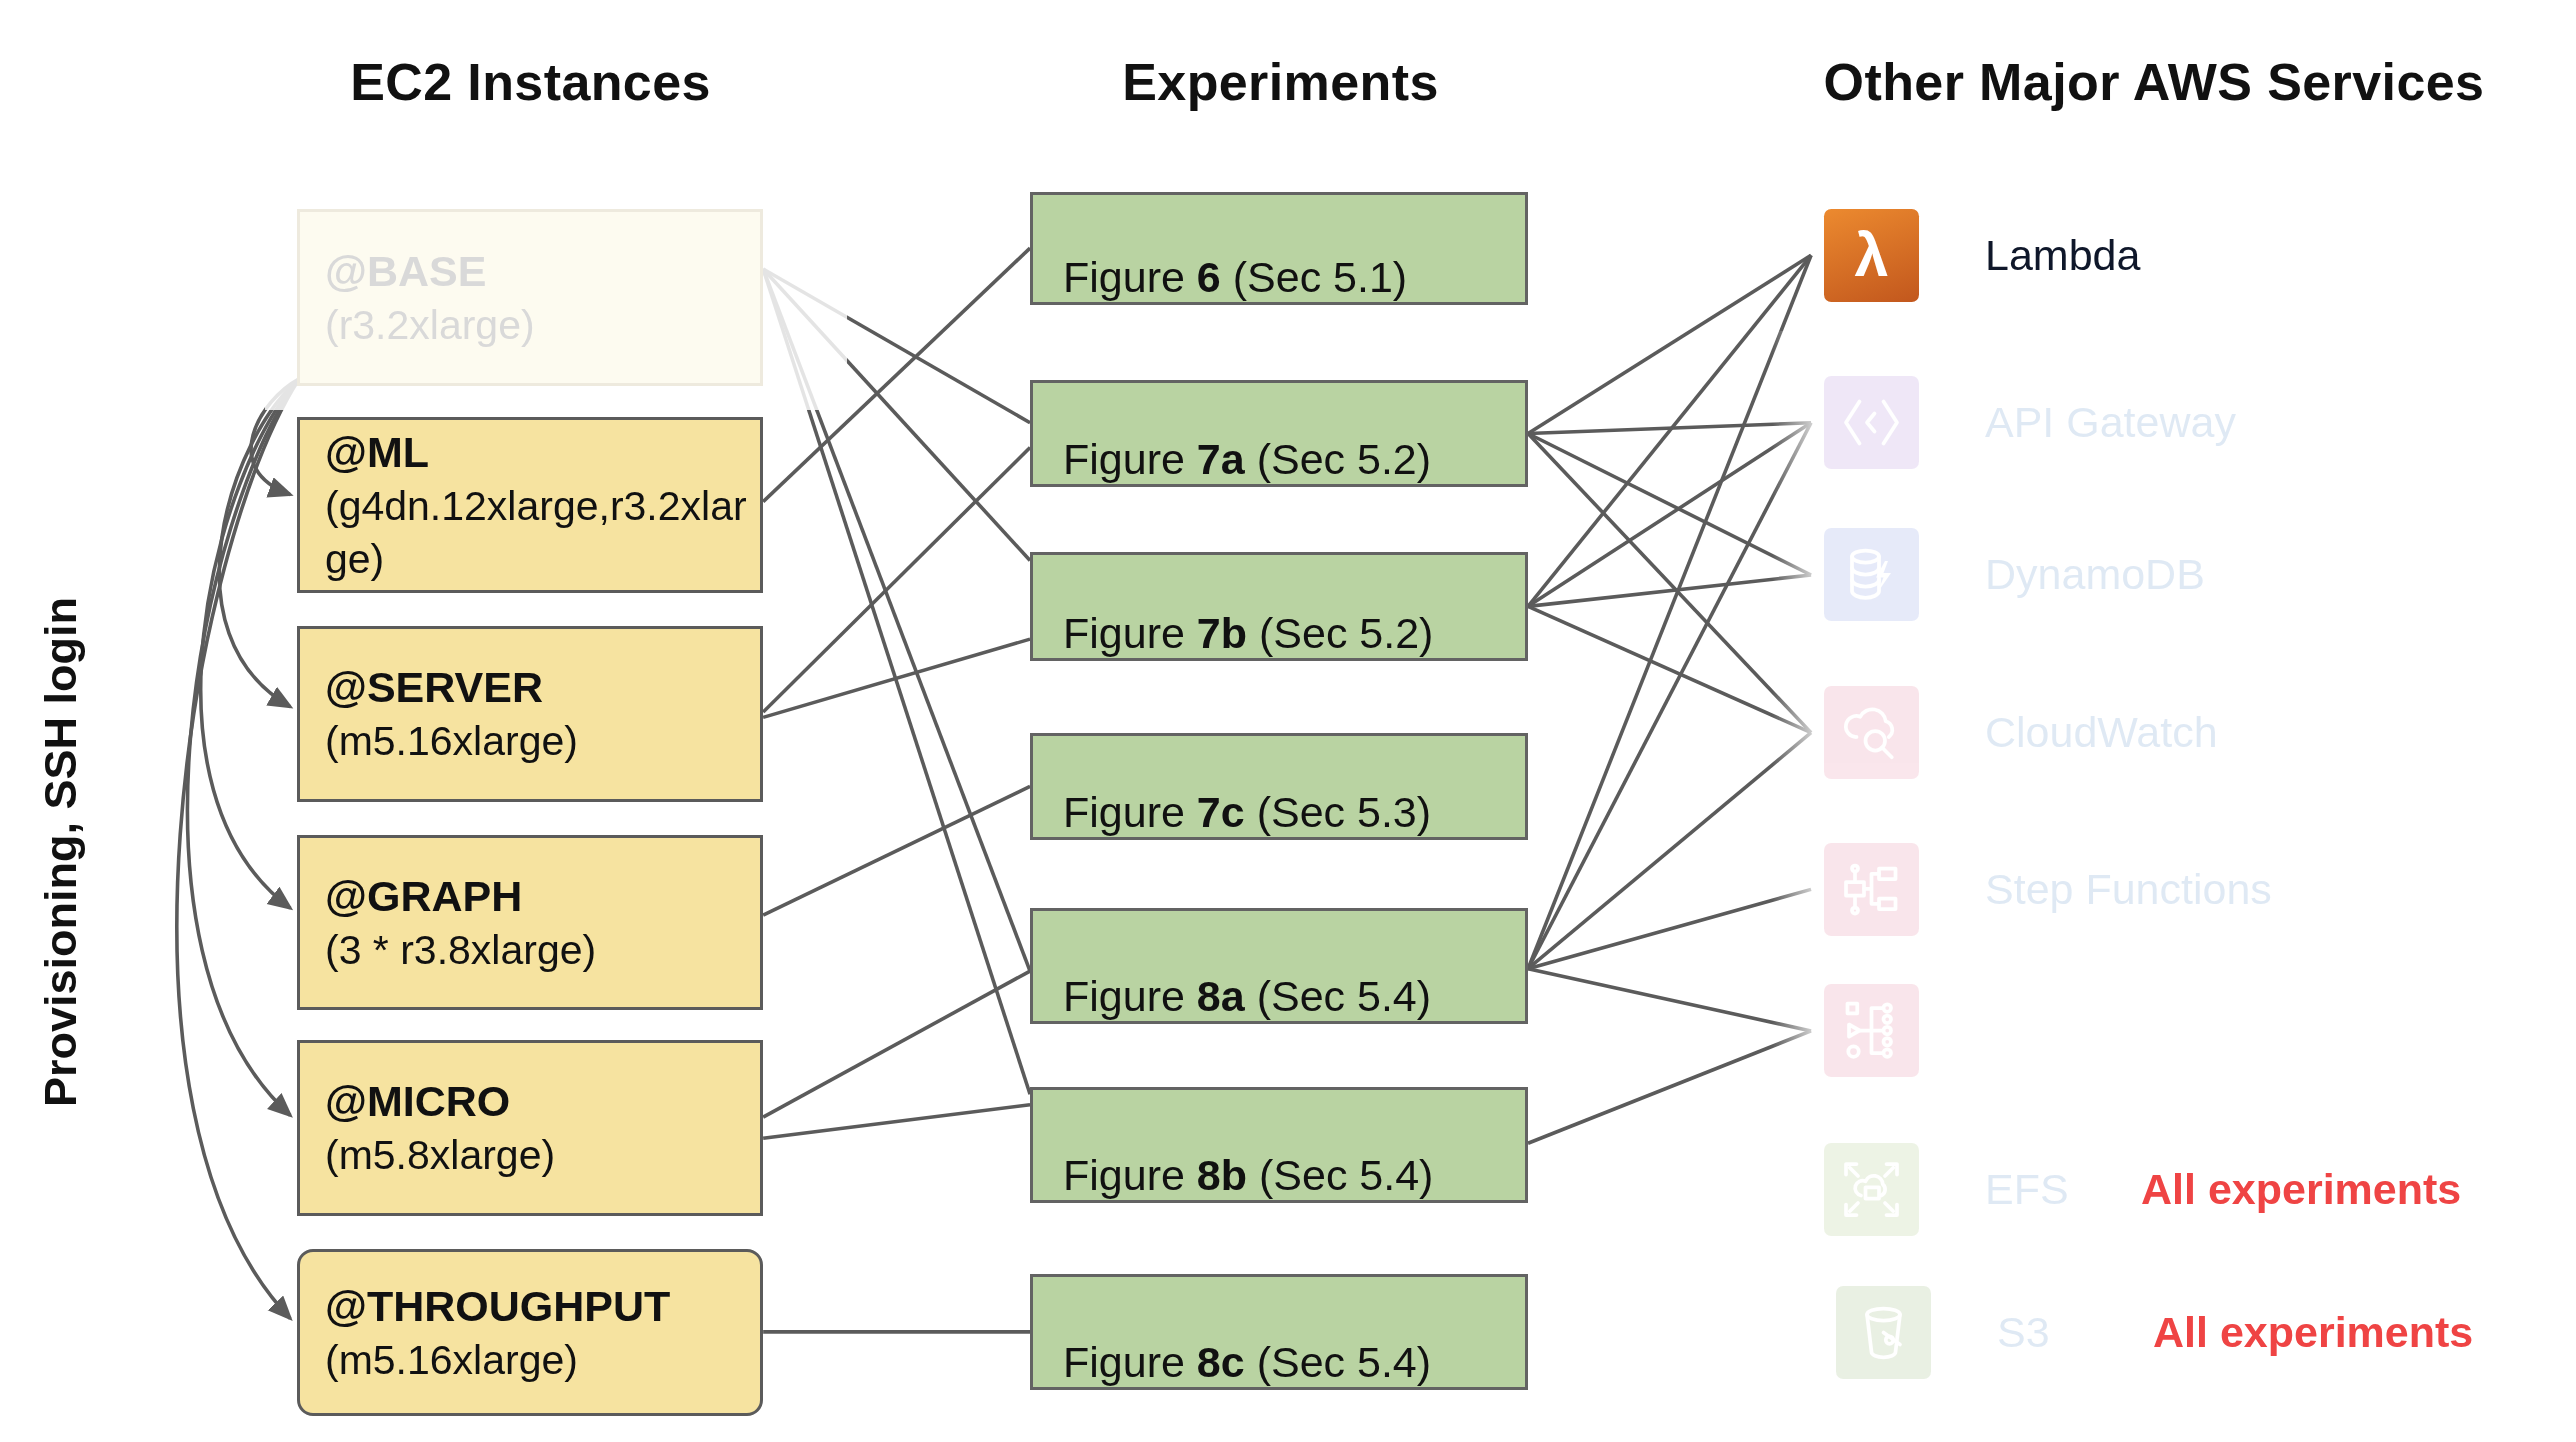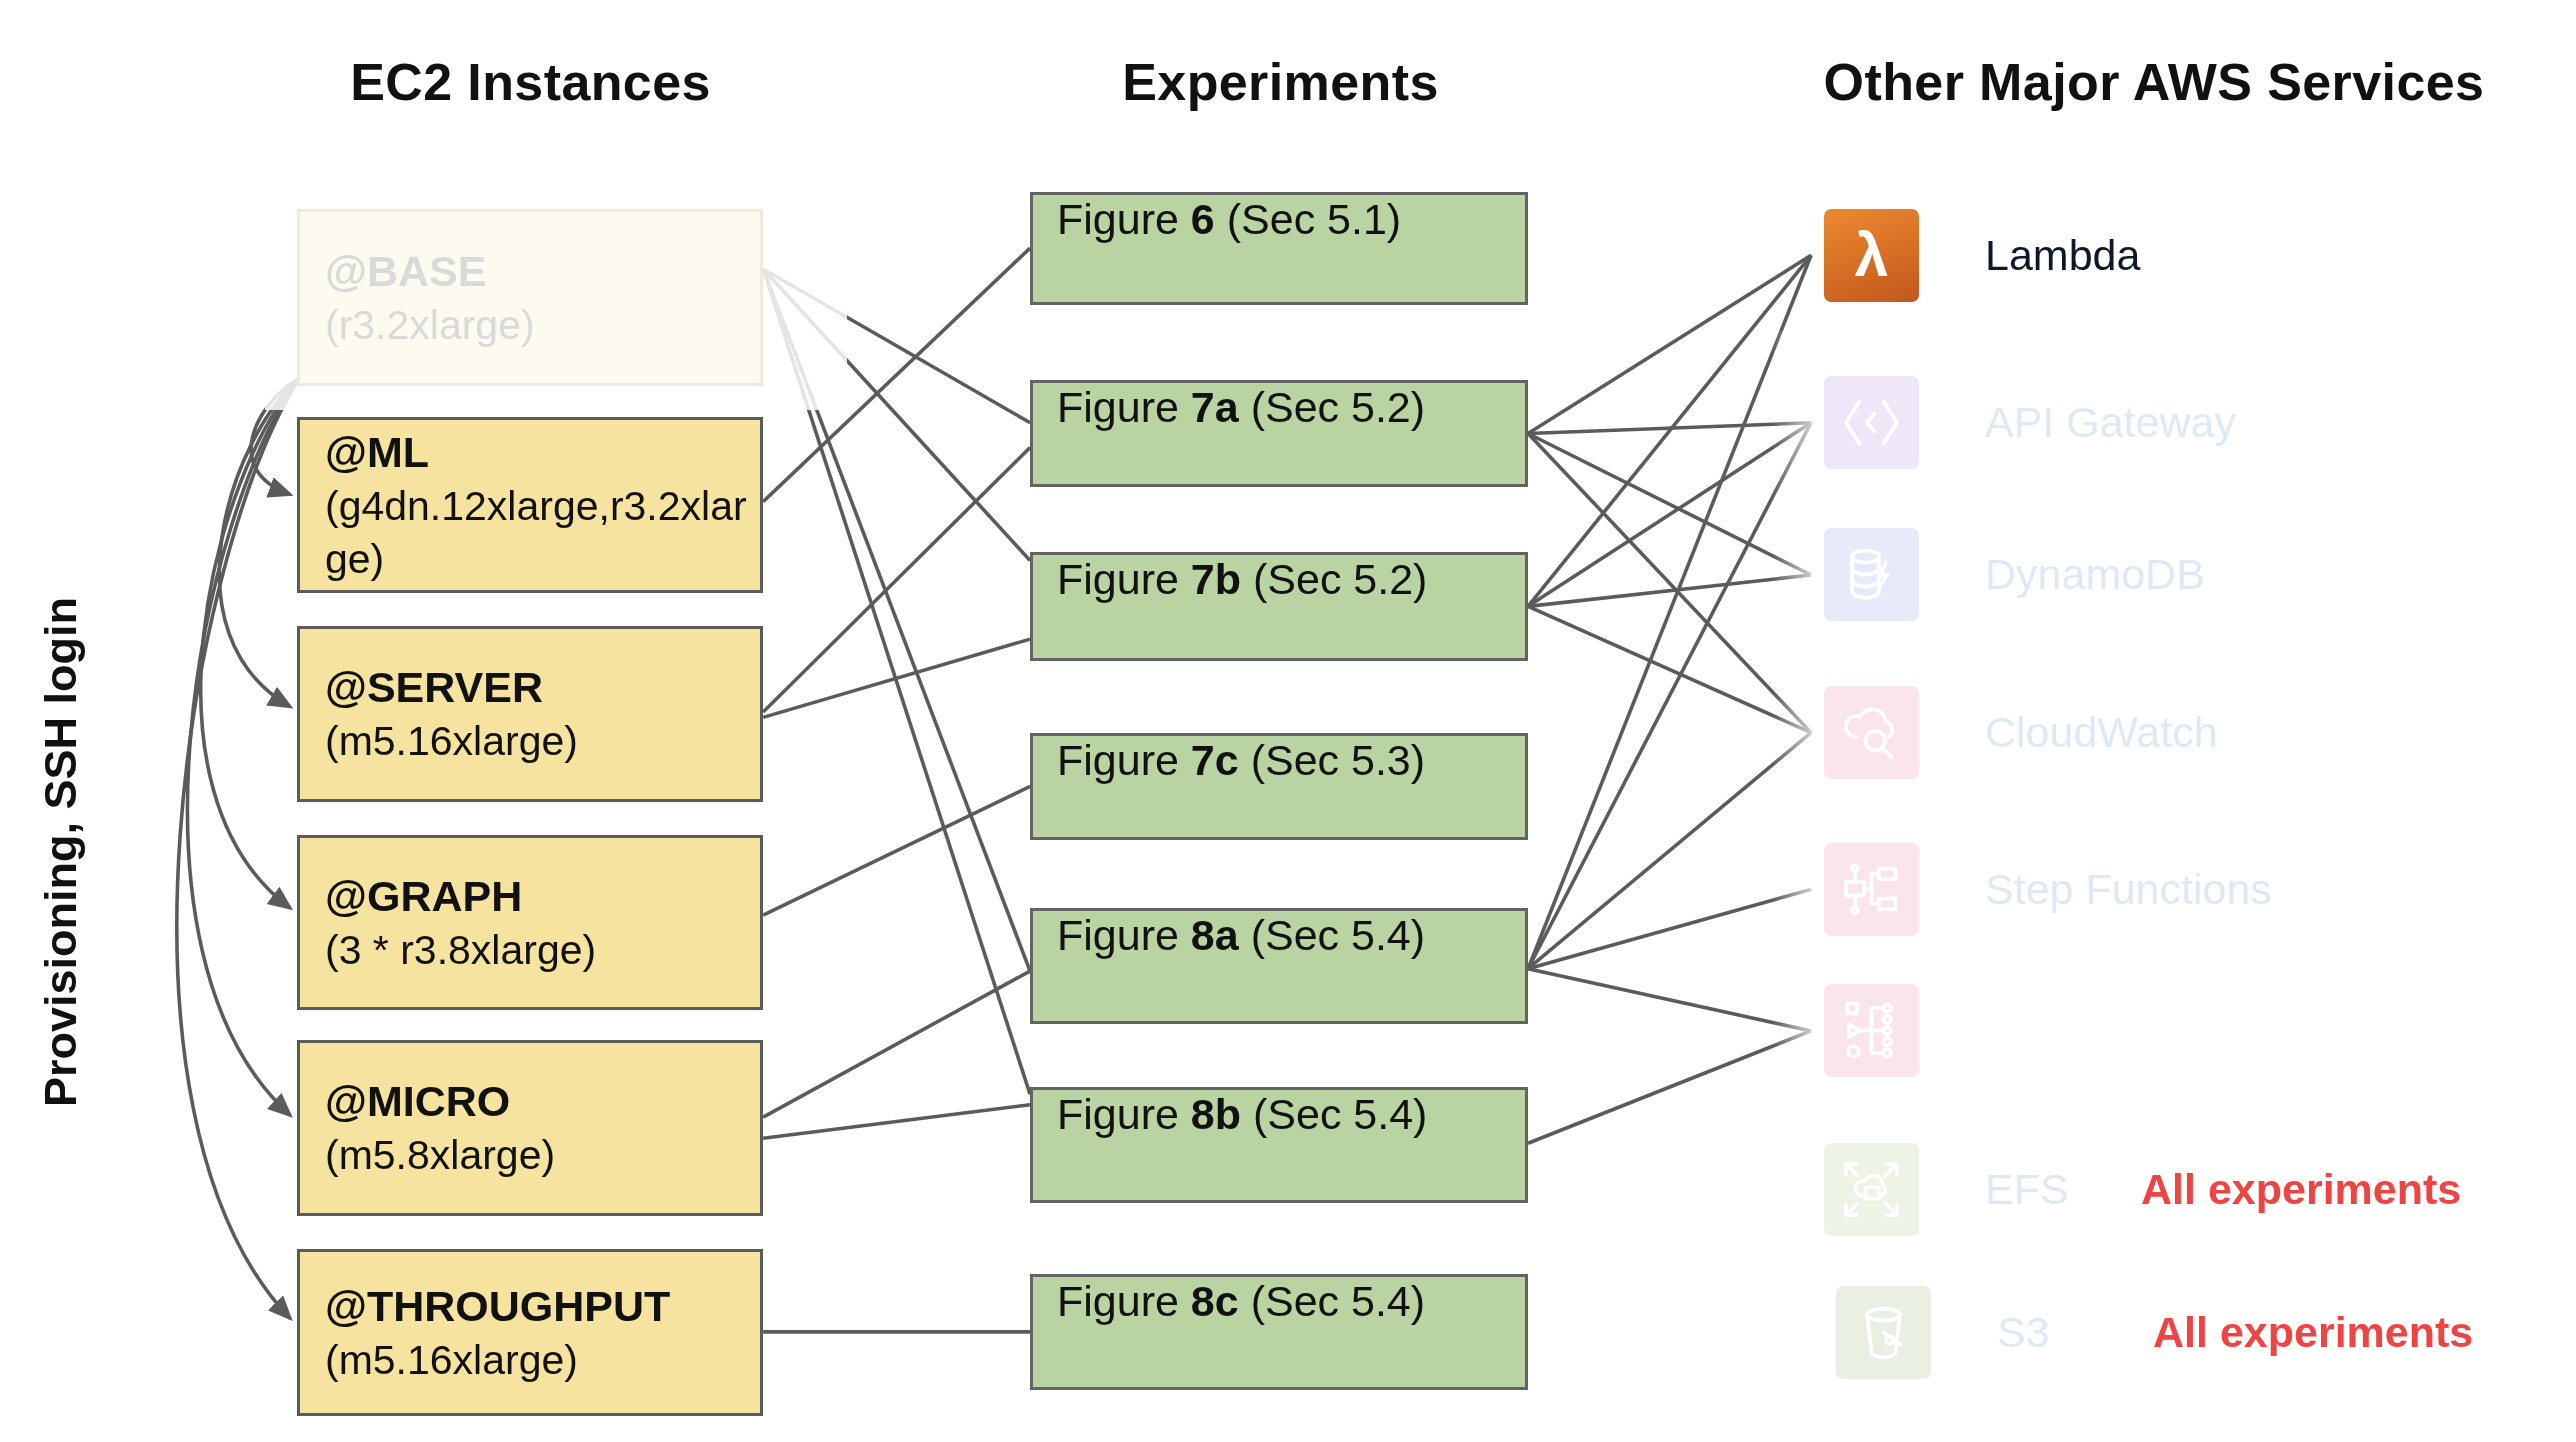--- a/index.html
+++ b/index.html
@@ -31,26 +31,26 @@
            display:flex;flex-direction:column;justify-content:center;
            padding:5.4px 9px 5.4px 25px;line-height:1.28;}
   .ec2-box .box-title{font-size:43px;font-weight:700;}
   .ec2-box .spec{font-size:41px;word-break:break-all;}
   .ec2-box.faded{background:#fdfbf0;border-color:#eeeade;color:#d9d9d9;}
   .b-base{top:209px;height:177px;}
   .b-ml{top:417px;height:176px;}
   .b-server{top:626px;height:176px;}
   .b-graph{top:835px;height:175px;}
   .b-micro{top:1040px;height:176px;}
-  .b-throughput{top:1249px;height:167px;}
+  .b-throughput{top:1249px;height:167px;border-radius:16px;}
 
   
   .exp-box{position:absolute;left:1030px;width:498px;box-sizing:border-box;
            background:#b9d3a2;border:3.6px solid #636363;
-           display:flex;align-items:flex-start;padding-left:24px;font-size:43px;}
+           display:flex;align-items:flex-end;padding-left:30px;font-size:43px;}
   .exp-box .fig-num{font-weight:700;}
   .e-fig6{top:192px;height:113px;}
   .e-fig7a{top:380px;height:107px;}
   .e-fig7b{top:552px;height:109px;}
   .e-fig7c{top:733px;height:107px;}
   .e-fig8a{top:908px;height:116px;}
   .e-fig8b{top:1087px;height:116px;}
   .e-fig8c{top:1274px;height:116px;}
 
   

